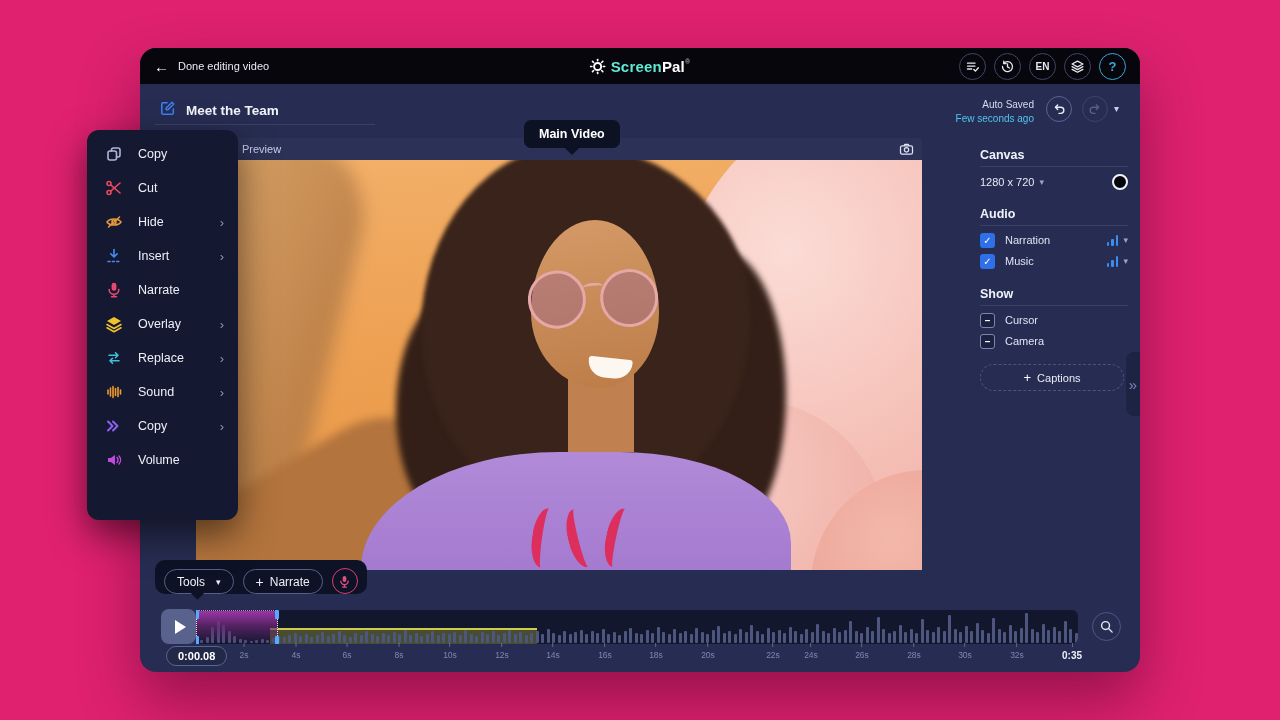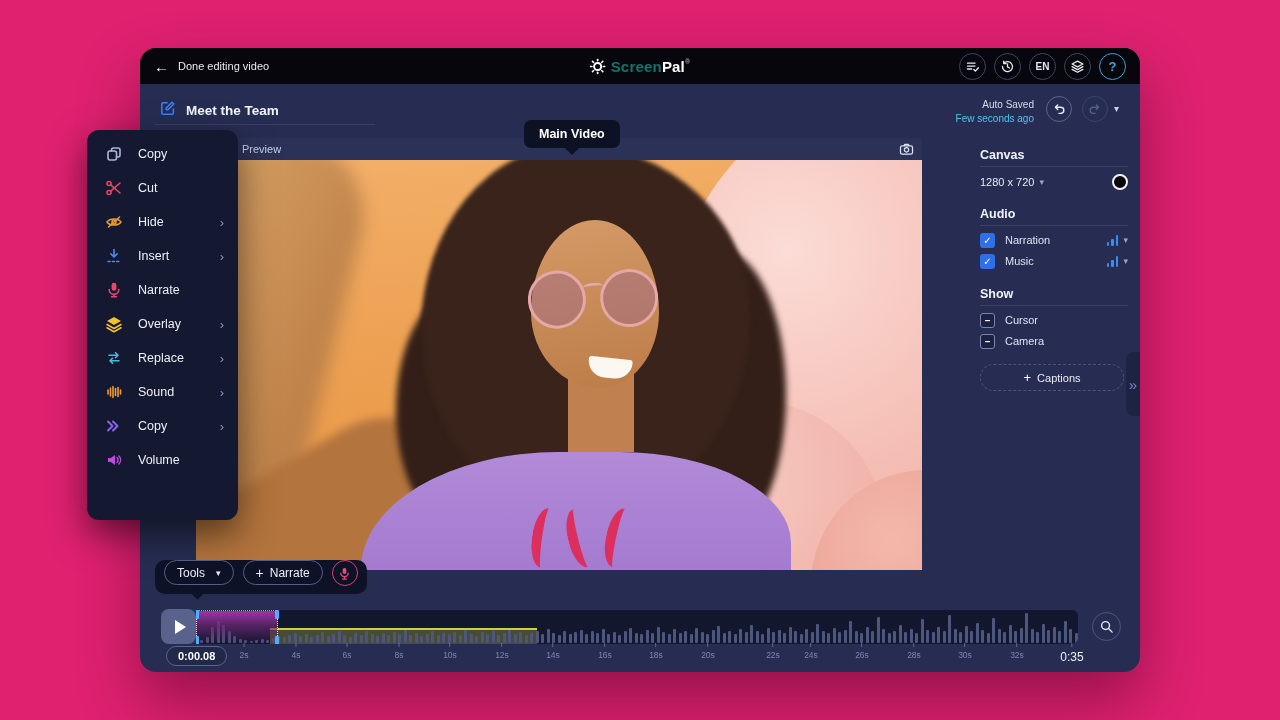--- a/index.html
+++ b/index.html
@@ -11,21 +11,21 @@
 
   
   .topbar { position:absolute; left:0; top:0; width:100%; height:36px; background:#06060c;
             border-radius:16px 16px 0 0; display:flex; align-items:center; padding:0 14px; }
   .back-group { display:flex; align-items:center; gap:9px; color:#e9eaf2; }
   .back-arrow { font-size:15px; line-height:1; color:#fff; cursor:pointer; }
   .back-label { font-size:11px; }
   .logo { position:absolute; left:50%; top:50%; transform:translate(-50%,-50%);
           display:flex; align-items:center; gap:5px; }
   .logo-text { font-size:15px; font-weight:bold; letter-spacing:.2px; }
-  .logo-screen { color:#0f766e; } .logo-pal { color:#fff; }
+  .logo-screen { color:#5eead4; } .logo-pal { color:#fff; }
   .logo-reg { color:#9aa; font-size:7px; vertical-align:top; }
   .top-icons { margin-left:auto; display:flex; gap:8px; }
   .circle-btn { width:27px; height:27px; border-radius:50%; border:1.4px solid #3f4668;
                 display:flex; align-items:center; justify-content:center; color:#e6e8f2;
                 font-size:10px; font-weight:bold; cursor:pointer; }
   .circle-btn svg { width:15px; height:15px; }
   .circle-btn.help { border-color:#3aa8d8; color:#3aa8d8; font-size:13px; }
 
   
   .title-group { position:absolute; left:20px; top:52px; display:flex; align-items:center; gap:10px; }
@@ -121,21 +121,21 @@
   .captions-btn { position:absolute; left:0; top:216px; width:144px; height:27px;
                   border:1.5px dashed #4a5480; border-radius:15px; display:flex; align-items:center;
                   justify-content:center; gap:6px; color:#e8ebf5; font-size:11px; cursor:pointer; }
   .captions-plus { font-size:13px; color:#fff; }
   .edge-notch { position:absolute; left:986px; top:304px; width:14px; height:64px; background:#1d2343;
                 border-radius:8px 0 0 8px; display:flex; align-items:center; justify-content:center;
                 color:#7b86b8; font-size:15px; cursor:pointer; }
 
   
   .toolsbar { position:absolute; left:15px; top:512px; height:34px; background:#0e1226; border-radius:10px;
-              display:flex; align-items:flex-start; gap:9px; padding:0 9px; z-index:30; }
+              display:flex; align-items:flex-end; gap:9px; padding:0 9px; z-index:30; }
   .toolsbar::after { content:""; position:absolute; left:38px; bottom:-4px; width:9px; height:9px;
               background:#0e1226; transform:rotate(45deg); }
   .pill { height:25px; border:1.4px solid #565f8a; border-radius:14px; display:flex; align-items:center;
           gap:6px; padding:0 12px; color:#eef0f8; font-size:12px; cursor:pointer; }
   .mic-btn { width:26px; height:26px; border-radius:50%; border:1.5px solid #d84070; color:#e0507e;
              display:flex; align-items:center; justify-content:center; cursor:pointer; }
   .mic-btn svg { width:13px; height:13px; }
 
   
   .play-btn { position:absolute; left:21px; top:561px; width:35px; height:35px; border-radius:8px;
@@ -148,21 +148,21 @@
   .music-strip { position:absolute; bottom:0; height:16px; background:rgba(200,200,60,.30);
                  border-top:2px solid #cdcd48; z-index:1; }
   .selection { position:absolute; top:0; height:34px; z-index:3;
                background:linear-gradient(180deg,rgba(165,55,175,.95) 0%,rgba(105,38,115,.75) 45%,rgba(40,20,60,.05) 100%);
                border-left:1px dotted rgba(255,255,255,.85); border-right:1px dotted rgba(255,255,255,.85);
                border-top:1px dotted rgba(255,255,255,.6); }
   .handle { position:absolute; width:4px; height:9px; background:#55aaff; border-radius:1px; z-index:4; }
   .ticks { position:absolute; left:56px; top:595px; width:882px; height:22px; }
   .tick { position:absolute; transform:translateX(-50%); text-align:center; color:#7d86b3; font-size:8.5px; }
   .tick i { display:block; width:1px; height:4px; background:#5f6890; margin:0 auto 3px; }
-  .tick.strong { color:#eef0f8; font-weight:normal; font-size:12px; }
+  .tick.strong { color:#eef0f8; font-weight:bold; font-size:10px; }
   .time-pill { position:absolute; left:26px; top:598px; height:20px; padding:0 11px; background:#222848;
                border:1.3px solid #5a6490; border-radius:11px; display:flex; align-items:center;
                color:#fff; font-size:11px; font-weight:bold; }
   .zoom-btn { position:absolute; left:952px; top:564px; width:29px; height:29px; border-radius:50%;
               border:1.4px solid #4e5880; color:#e6e9f5; display:flex; align-items:center;
               justify-content:center; cursor:pointer; }
   .zoom-btn svg { width:15px; height:15px; }
 </style>
 </head>
 <body>

